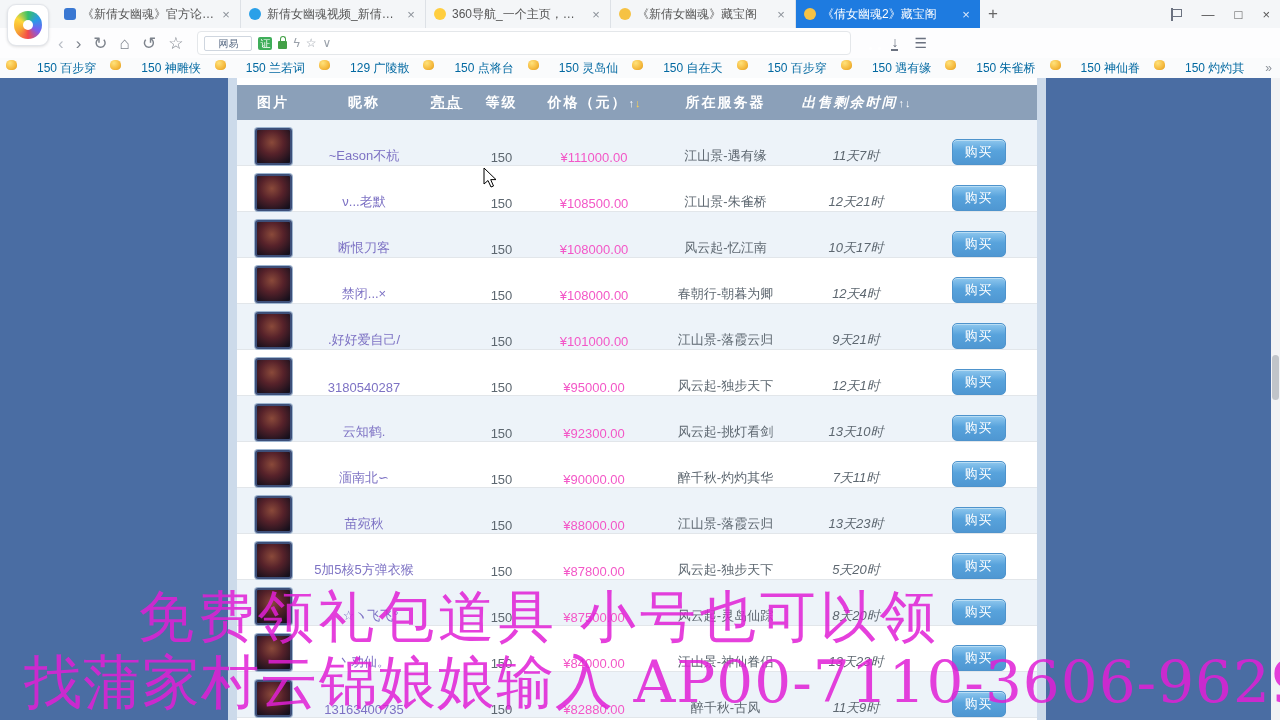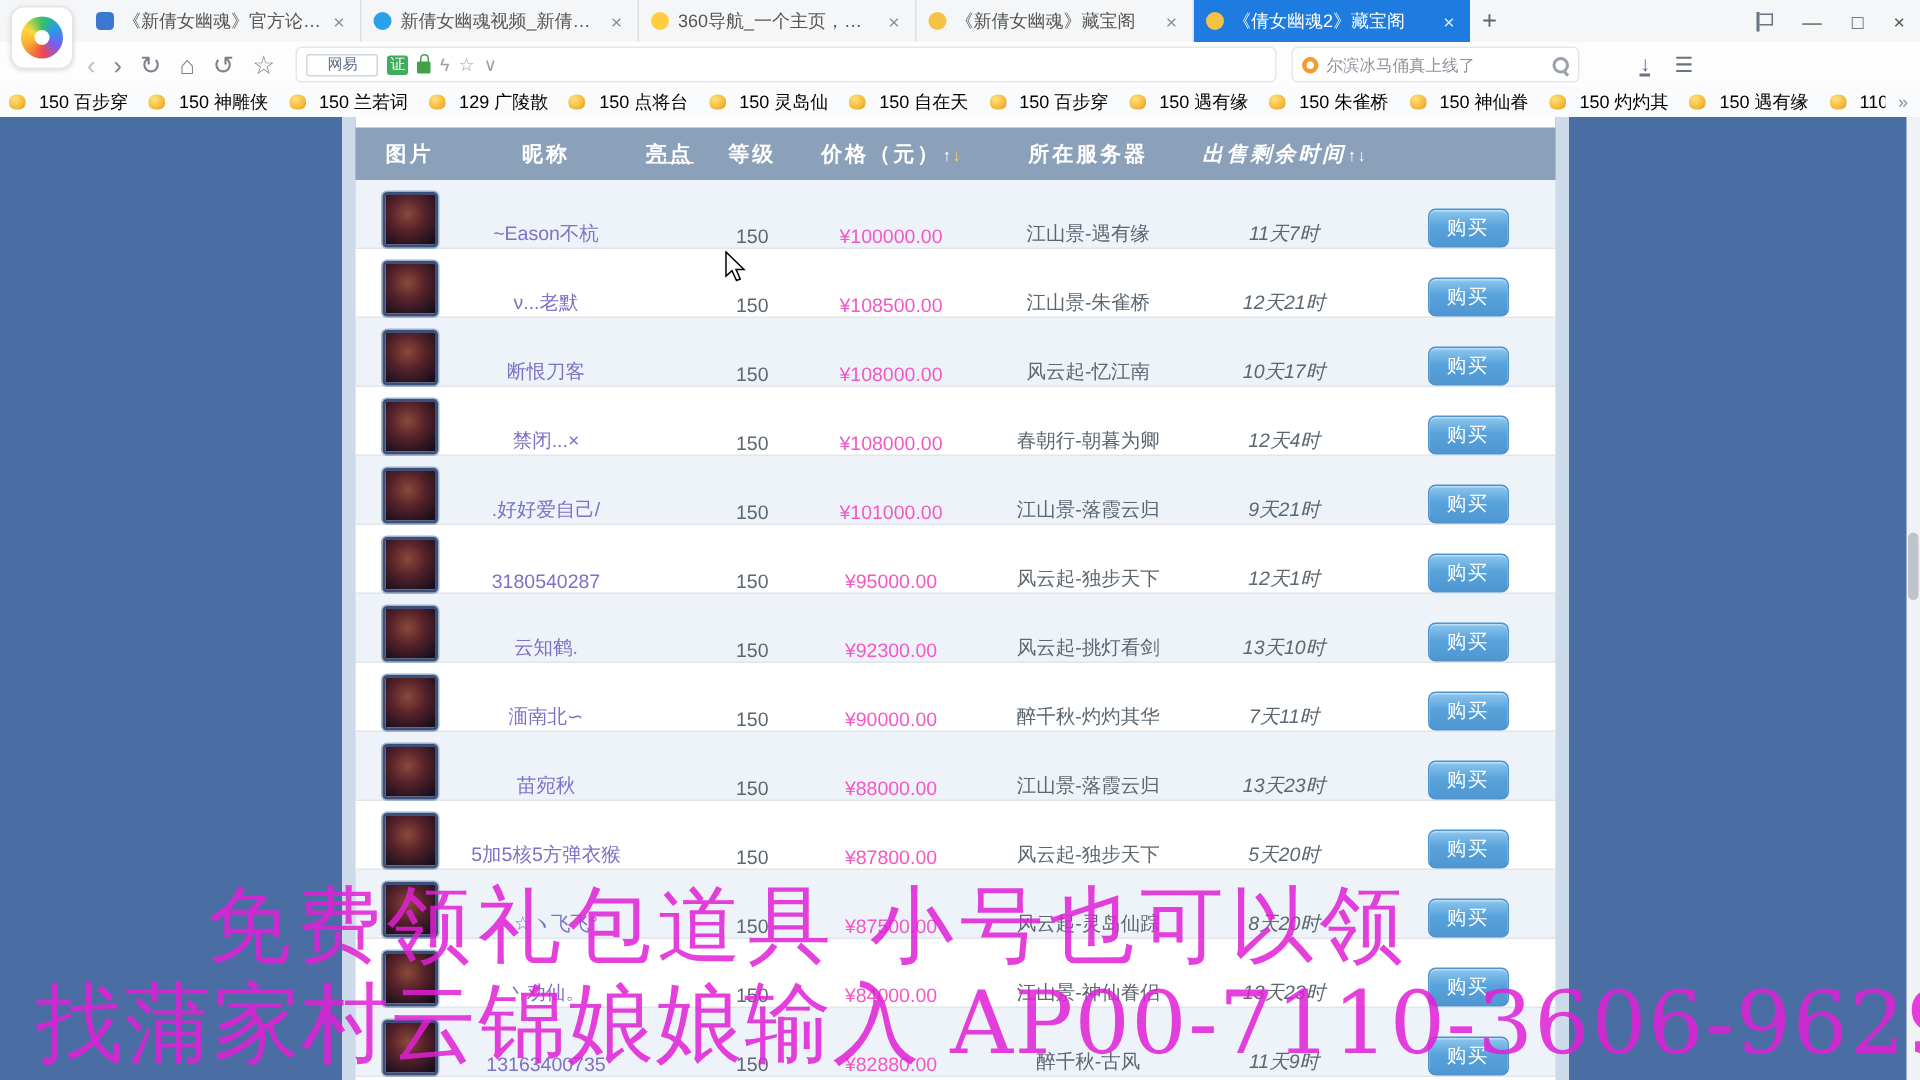--- a/index.html
+++ b/index.html
@@ -58,21 +58,21 @@
     background:conic-gradient(#2f9bd6 0 25%,#f5b73d 0 50%,#7cbb42 0 75%,#e94f3d 0);}
   .padicon{width:17px;height:11px;border-radius:5px;background:#d9483b;position:relative;}
   .padicon:before{content:"";position:absolute;left:3px;top:4px;width:3px;height:3px;background:#fff;border-radius:50%;}
   .padicon:after{content:"";position:absolute;right:3px;top:4px;width:3px;height:3px;background:#fff;border-radius:50%;}
   .dl{border-bottom:2px solid #6b7280;padding-bottom:0px;}
 
   
   .bookmarksbar{position:absolute;top:58px;left:0;right:0;height:20px;background:#fafbfc;
     border-bottom:1px solid #e2e5e9;display:flex;align-items:center;padding-left:6px;}
   .bmwrap{display:flex;align-items:center;gap:14px;overflow:hidden;flex:1;}
-  .bm{display:flex;align-items:center;gap:9px;font-size:12px;color:#000000;white-space:nowrap;}
+  .bm{display:flex;align-items:flex-start;gap:20px;font-size:12px;color:#0369a1;white-space:nowrap;}
   .bmicon{width:11px;height:10px;border-radius:45% 45% 40% 40%;background:radial-gradient(circle at 35% 30%,#ffe27a,#f5b93d 60%,#d99a1d);}
   .bm-more{color:#8a9098;font-size:12px;padding:0 8px;}
 
   
   .page{position:absolute;top:78px;left:0;right:0;bottom:0;background:#4a6da3;}
   .strip{position:absolute;top:0;bottom:0;width:9px;background:#ccdaea;}
   .strip.l{left:228px;}.strip.r{left:1037px;}
   .content{position:absolute;left:237px;top:0;width:800px;bottom:0;background:#fff;padding-top:7px;box-sizing:border-box;}
   .thead{height:35px;background:#8ba0b9;display:flex;align-items:center;color:#fff;font-weight:bold;font-size:14px;letter-spacing:2px;}
   .c0{width:72px;}.c1{width:110px;}.c2{width:55px;text-decoration:underline;}.c3{width:55px;}
@@ -157,25 +157,20 @@
     <span class="nav">↺</span>
     <span class="nav">☆</span>
     <div class="urlbox">
       <span class="badge-site">网易</span>
       <span class="badge-cert">证</span>
       <span class="lockicon"></span>
       <span class="u-ic">ϟ</span>
       <span class="u-ic">☆</span>
       <span class="u-ic">∨</span>
     </div>
-    <div class="searchbox">
-      <span class="q-logo"></span>
-      <span class="s-text">尔滨冰马俑真上线了</span>
-      <span class="mag"></span>
-    </div>
     <span class="t-ic"><span class="gridicon"></span></span>
     <span class="t-ic"><span class="padicon"></span></span>
     <span class="t-ic dl">↓</span>
     <span class="t-ic">☰</span>
   </div>
 
   <div class="bookmarksbar">
     <div class="bmwrap" id="bookmarks">
         <span class="bm">
           <span class="bmicon"></span>
@@ -256,21 +251,21 @@
         <div class="th c7"></div>
       </div>
       <div id="rows">
           <div class="trow alt">
             <div class="td c0">
               <div class="avatar"></div>
             </div>
             <div class="td c1 nick">~Eason不杭</div>
             <div class="td c2"></div>
             <div class="td c3 lvl">150</div>
-            <div class="td c4 price">¥100000.00</div>
+            <div class="td c4 price">¥111000.00</div>
             <div class="td c5 srv">江山景-遇有缘</div>
             <div class="td c6 time">11天7时</div>
             <div class="td c7"><button class="buy">购买</button></div>
           </div>
           <div class="trow">
             <div class="td c0">
               <div class="avatar"></div>
             </div>
             <div class="td c1 nick">ν...老默</div>
             <div class="td c2"></div>

